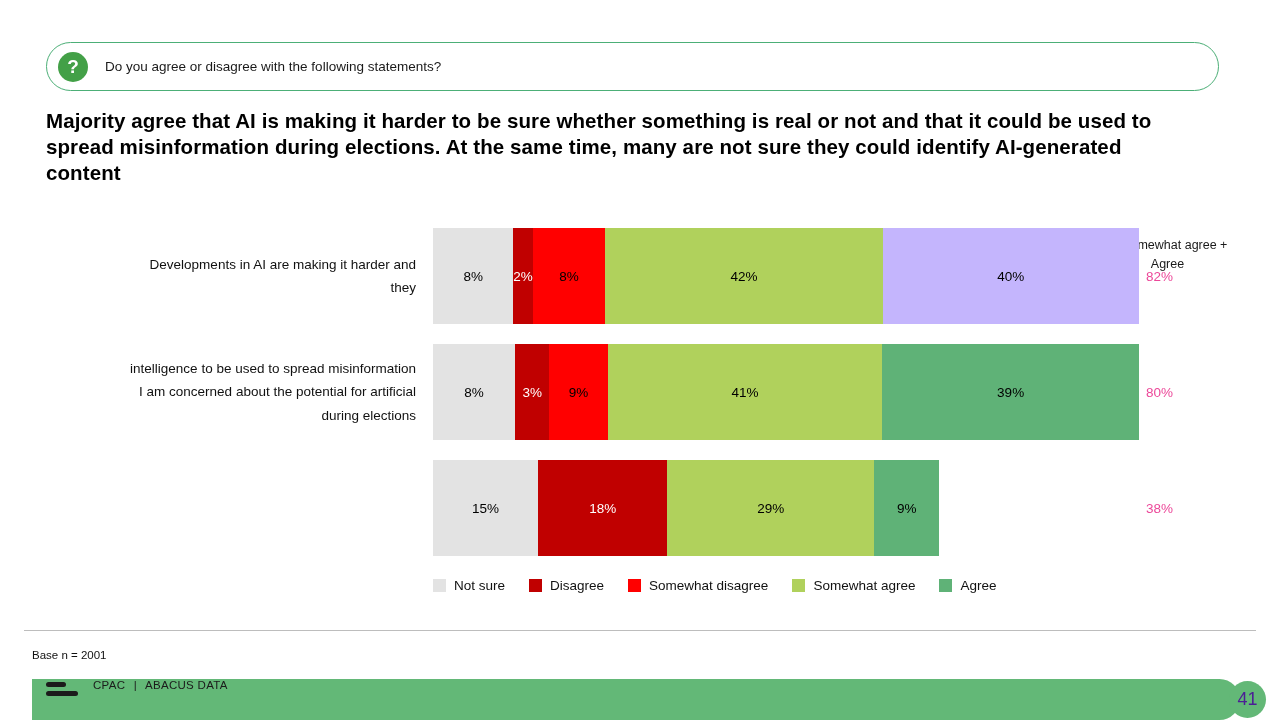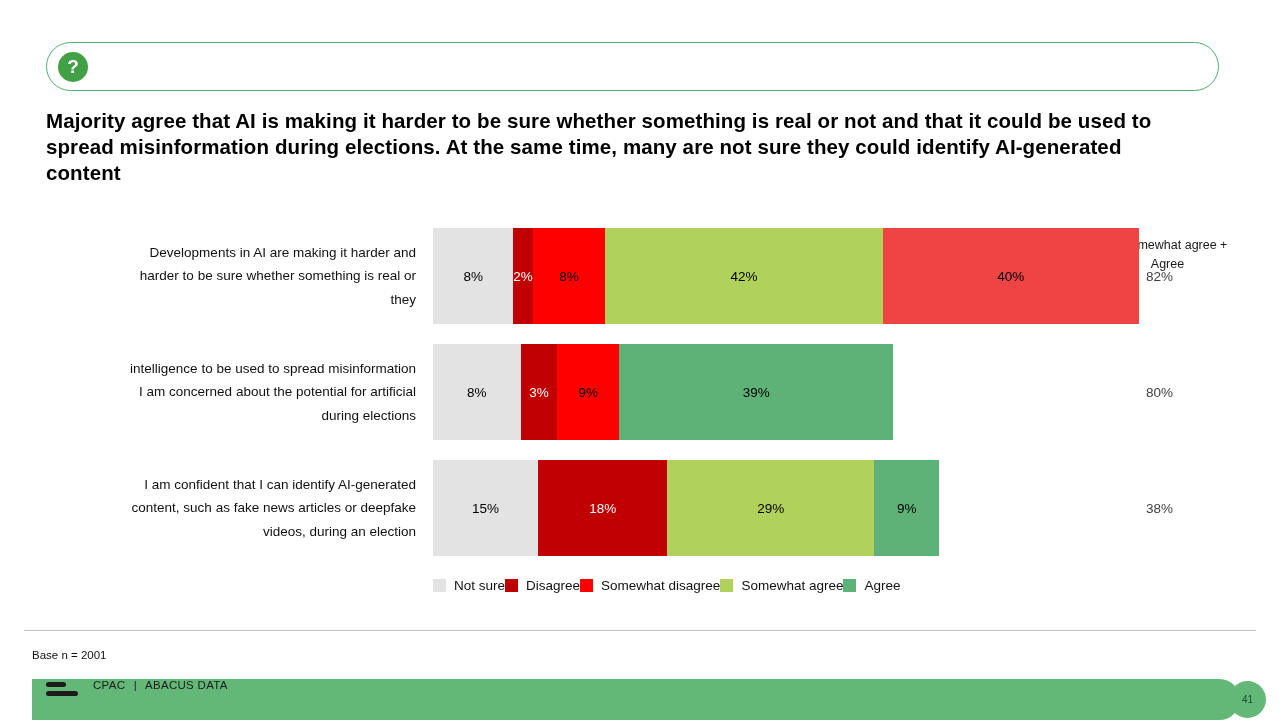--- a/index.html
+++ b/index.html
@@ -106,31 +106,32 @@
     color: #000000;
     overflow: hidden;
   }
   .seg.light-text { color: #ffffff; }
   .row-total {
     position: absolute;
     left: 1146px; top: 0;
     height: 96px;
     display: flex; align-items: center;
     font-size: 13.5px;
-    color: #404040;
+    color: #ec4899;
   }
 
   
   .legend {
     position: absolute;
     left: 433px; top: 578px;
     width: 706px;
     display: flex;
     align-items: center;
     justify-content: flex-start;
+    gap: 24px;
   }
   .legend-item {
     display: flex; align-items: center;
     font-size: 13.5px;
     color: #111111;
   }
   .legend-swatch {
     width: 13px; height: 13px;
     margin-right: 8px;
     flex: 0 0 auto;
@@ -174,79 +175,75 @@
     color: #1b1b1b;
     letter-spacing: 0.3px;
   }
   .footer-text .sep { margin: 0 5px; }
   .page-badge {
     position: absolute;
     right: 14px; top: 681px;
     width: 37px; height: 37px;
     border-radius: 50%;
     background: #63b877;
-    color: #14532d;
+    color: #4c1d95;
     display: flex; align-items: center; justify-content: center;
-    font-size: 10px;
+    font-size: 18px;
   }
 </style>
 </head>
 <body>
 
 <div id="slide">
 
   <div class="question-banner">
     <div class="q-icon">?</div>
+    <div class="q-text">Do you agree or disagree with the following statements?</div>
   </div>
 
   <div class="headline">Majority agree that AI is making it harder to be sure whether something is real or not and that it could be used to spread misinformation during elections. At the same time, many are not sure they could identify AI-generated content</div>
 
   <div class="col-header">
     <div>% Somewhat agree + Agree</div>
   </div>
 
   <div class="chart">
 
     <div class="row">
       <div class="row-label">
         <div>Developments in AI are making it harder and</div>
-        <div>harder to be sure whether something is real or</div>
         <div>they</div>
       </div>
       <div class="bar">
         <div class="seg" style="width:12.4%;background:#e3e3e3">8%</div>
         <div class="seg light-text" style="width:3.0%;background:#c00000">2%</div>
         <div class="seg" style="width:11.2%;background:#ff0000">8%</div>
         <div class="seg" style="width:42.8%;background:#b0d15c">42%</div>
-        <div class="seg" style="width:39.6%;background:#ef4444">40%</div>
+        <div class="seg" style="width:39.6%;background:#c4b5fd">40%</div>
       </div>
       <div class="row-total">82%</div>
     </div>
 
     <div class="row">
       <div class="row-label">
         <div>intelligence to be used to spread misinformation</div>
         <div>I am concerned about the potential for artificial</div>
         <div>during elections</div>
       </div>
       <div class="bar">
         <div class="seg" style="width:12.4%;background:#e3e3e3">8%</div>
         <div class="seg light-text" style="width:5.2%;background:#c00000">3%</div>
         <div class="seg" style="width:8.8%;background:#ff0000">9%</div>
+        <div class="seg" style="width:41.5%;background:#b0d15c">41%</div>
         <div class="seg" style="width:38.8%;background:#5fb277">39%</div>
       </div>
       <div class="row-total">80%</div>
     </div>
 
     <div class="row">
-      <div class="row-label">
-        <div>I am confident that I can identify AI-generated</div>
-        <div>content, such as fake news articles or deepfake</div>
-        <div>videos, during an election</div>
-      </div>
       <div class="bar">
         <div class="seg" style="width:14.9%;background:#e3e3e3">15%</div>
         <div class="seg light-text" style="width:18.3%;background:#c00000">18%</div>
         <div class="seg" style="width:29.3%;background:#b0d15c">29%</div>
         <div class="seg" style="width:9.2%;background:#5fb277">9%</div>
       </div>
       <div class="row-total">38%</div>
     </div>
   </div>
 

